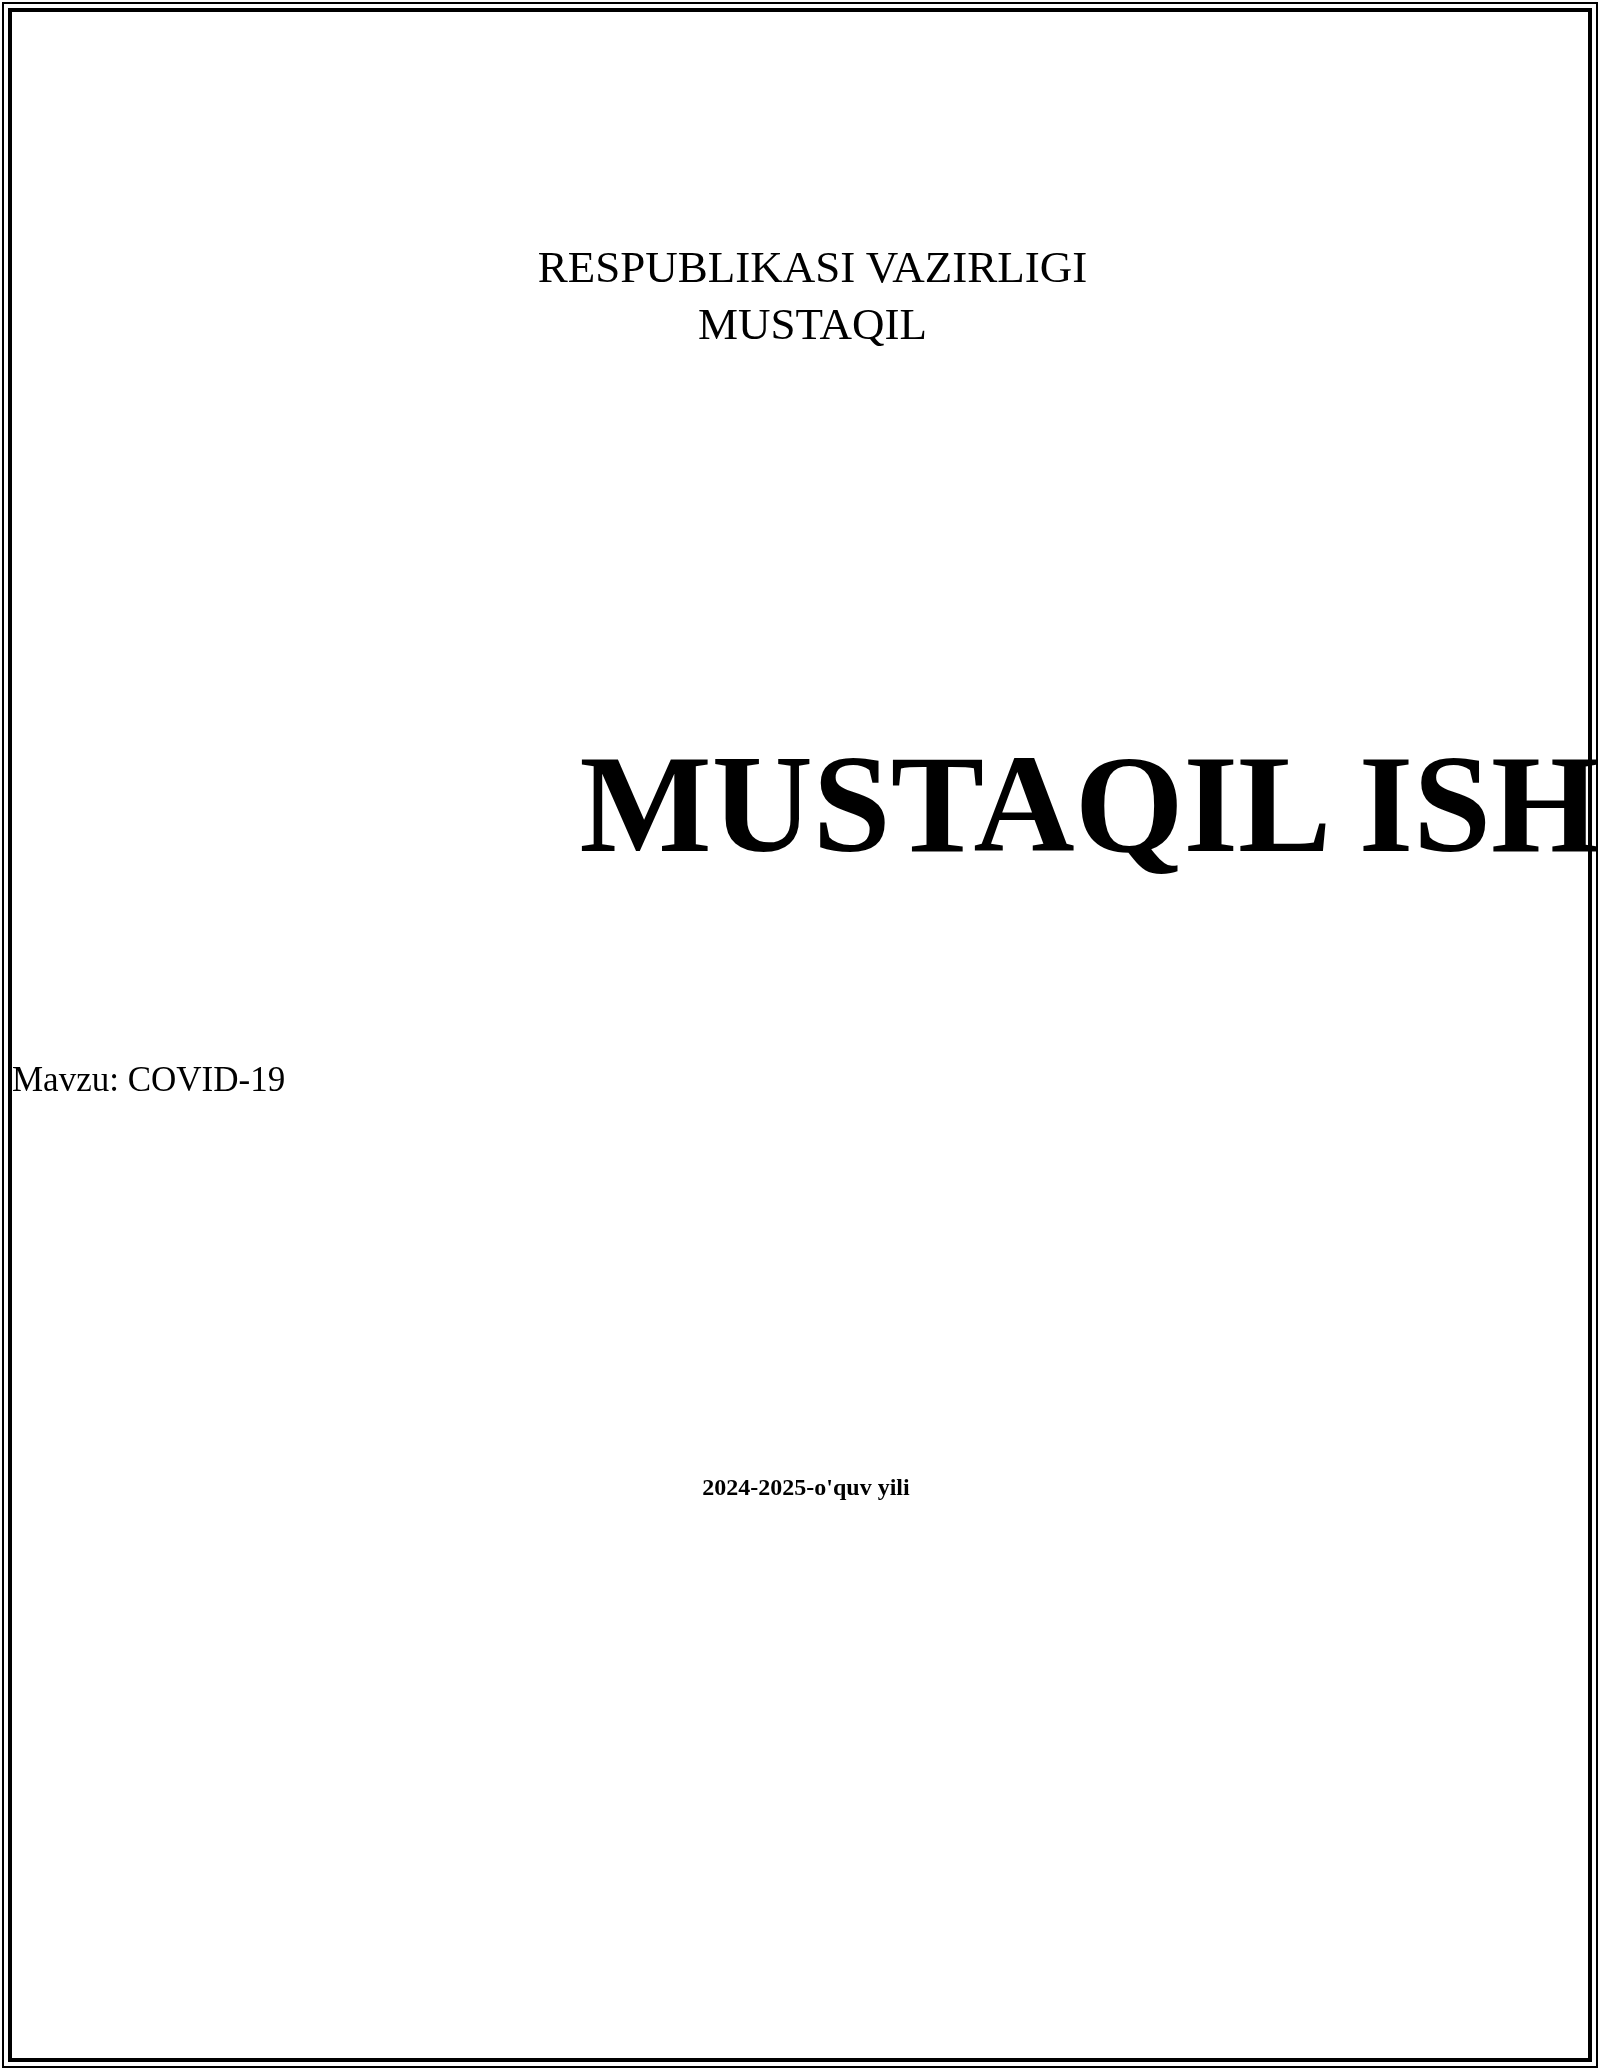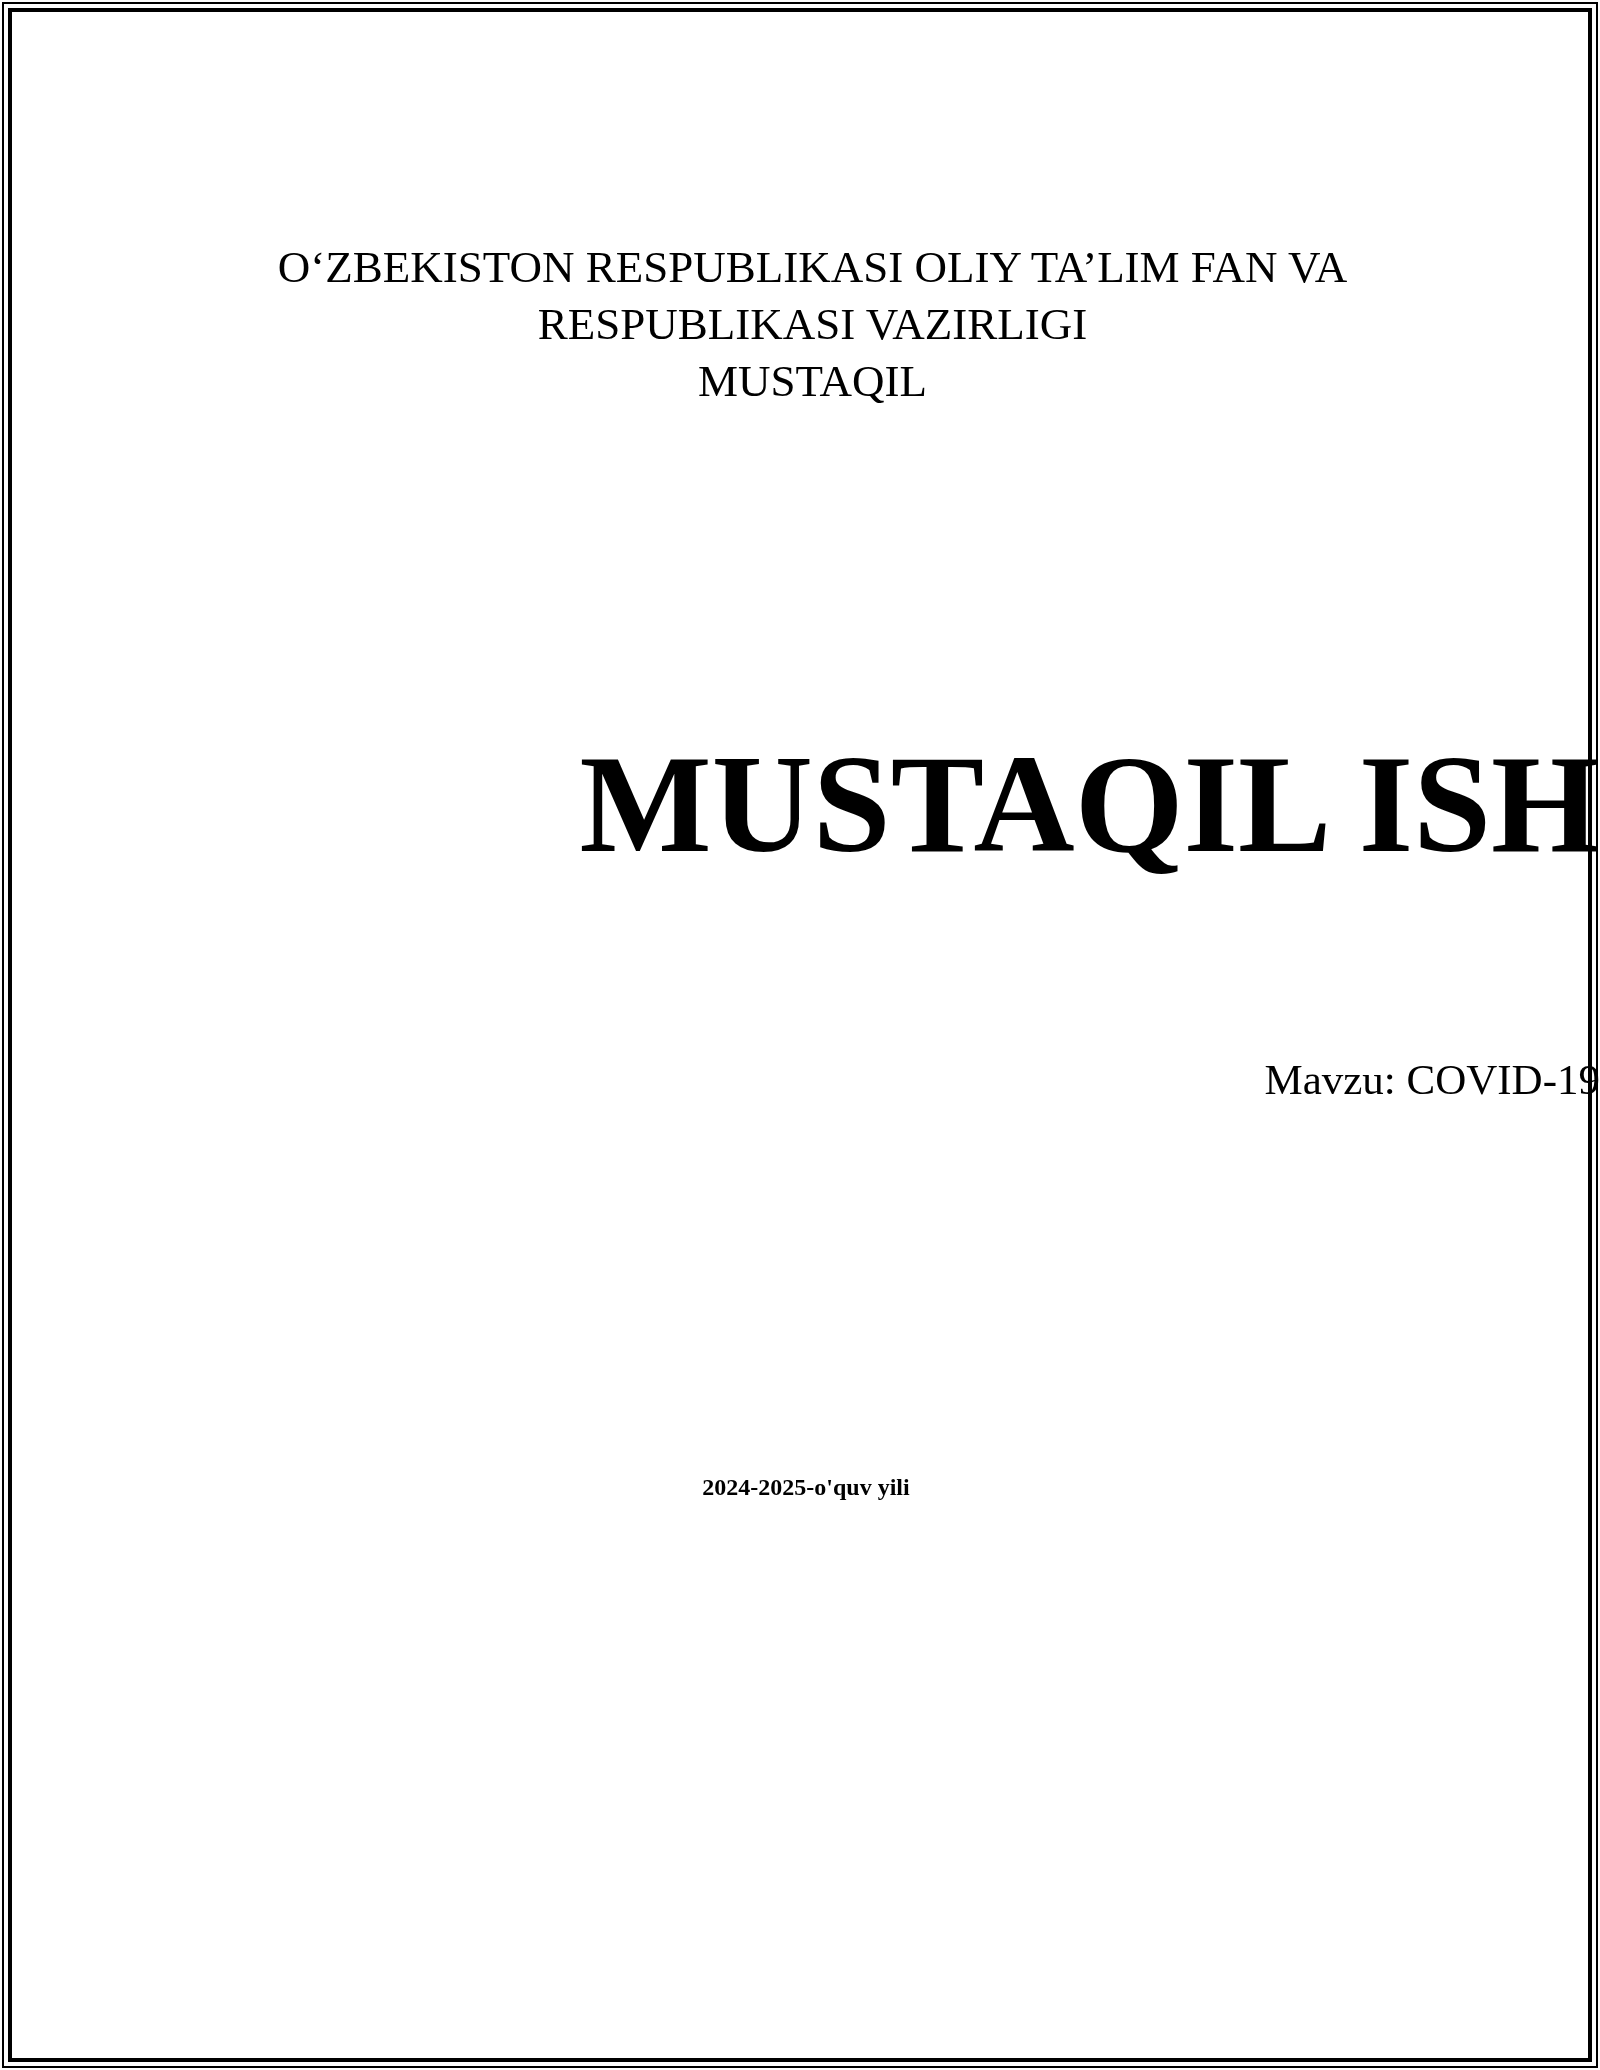--- a/index.html
+++ b/index.html
@@ -49,22 +49,22 @@
     font-size: 140px;
     line-height: 168px;
     font-weight: bold;
     white-space: nowrap;
   }
   .subject-line {
     position: absolute;
     top: 1059px;
     left: 12px;
     right: 0;
-    text-align: right;
-    font-size: 43px;
+    text-align: left;
+    font-size: 35px;
     line-height: 42px;
   }
   .year-line {
     position: absolute;
     top: 1473px;
     left: 0;
     right: 0;
     text-align: center;
     font-size: 24px;
     line-height: 28px;
@@ -74,21 +74,20 @@
 </style>
 </head>
 <body>
 
 <div class="page">
 
   <div class="border-outer"></div>
   <div class="border-inner"></div>
 
   <div class="header-block">
-    <div>O‘ZBEKISTON RESPUBLIKASI OLIY TA’LIM FAN VA</div>
     <div>RESPUBLIKASI VAZIRLIGI</div>
     <div>MUSTAQIL</div>
   </div>
 
   <div class="doc-title">MUSTAQIL ISH</div>
 
   <div class="subject-line">Mavzu: COVID-19</div>
 
   <div class="year-line">2024-2025-o'quv yili</div>
 

